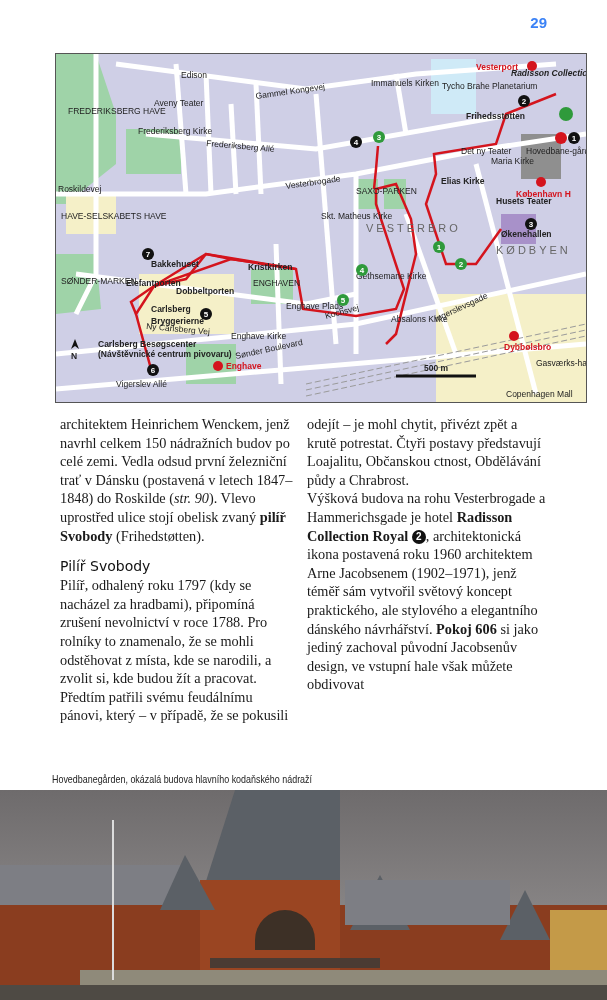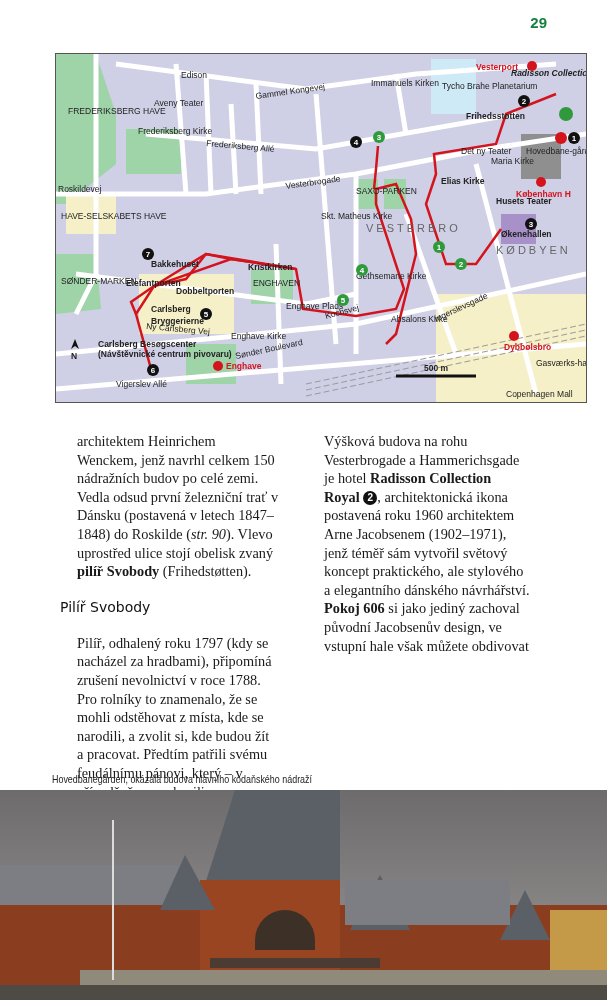--- a/index.html
+++ b/index.html
@@ -1,25 +1,25 @@
 <!DOCTYPE html>
 <html><head>
 <meta charset="utf-8">
 <style>
   html, body { margin:0; padding:0; }
   body { width:607px; height:1000px; background:#ffffff; position:relative; overflow:hidden; font-family:"Liberation Serif", serif; color:#1a1a1a; }
-  .page-number { position:absolute; top:14px; right:60px; font-family:"Liberation Sans", sans-serif; font-weight:bold; font-size:15px; color:#15803d; }
+  .page-number { position:absolute; top:14px; right:60px; font-family:"Liberation Sans", sans-serif; font-weight:bold; font-size:15px; color:#3b82f6; }
   .map { position:absolute; left:55px; top:53px; width:530px; height:348px; border:1px solid #555; overflow:hidden; background:#cfcfe6; }
   .map svg { display:block; }
   .maplabel { font-family:"Liberation Sans", sans-serif; font-size:8.5px; fill:#222; }
   .maplabel.bold { font-weight:bold; }
   .maplabel.red { fill:#d4141d; font-weight:bold; }
   .maplabel.big { font-size:11px; letter-spacing:3px; fill:#666; }
   .col { position:absolute; font-size:14.3px; line-height:18.6px; }
-  .col p { margin:17px; }
+  .col p { margin:0; }
   .col-left { left:60px; top:415px; width:236px; }
   .col-right { left:307px; top:415px; width:240px; }
   .h { font-family:"DejaVu Sans", sans-serif; font-size:14px; line-height:19px; color:#111; margin-top:12px; }
   .caption { position:absolute; left:52px; top:773px; font-family:"Liberation Sans", sans-serif; font-size:10.5px; color:#222; transform:scaleX(0.85); transform-origin:left; white-space:nowrap; }
   .photo { position:absolute; left:0; top:790px; width:607px; height:210px; overflow:hidden; }
   .marker { display:inline-block; width:14px; height:14px; border-radius:50%; background:#111; color:#fff; font-family:"Liberation Sans", sans-serif; font-size:10px; line-height:14px; text-align:center; font-weight:bold; vertical-align:1px; }
 </style>
 </head>
 <body>
 
@@ -173,20 +173,21 @@
 </svg>
 </div>
 
 <div class="col col-left">
   <p><span>architektem Heinrichem Wenckem, jenž navrhl celkem 150 nádražních budov po celé zemi. Vedla odsud první železniční trať v Dánsku (postavená v letech 1847–1848) do Roskilde (</span><i>str. 90</i><span>). Vlevo uprostřed ulice stojí obelisk zvaný </span><b>pilíř Svobody</b><span> (Frihedstøtten).</span></p>
   <div class="h">Pilíř Svobody</div>
   <p>Pilíř, odhalený roku 1797 (kdy se nacházel za hradbami), připomíná zrušení nevolnictví v roce 1788. Pro rolníky to znamenalo, že se mohli odstěhovat z místa, kde se narodili, a zvolit si, kde budou žít a pracovat. Předtím patřili svému feudálnímu pánovi, který – v případě, že se pokusili</p>
 </div>
 
 <div class="col col-right">
+  <p>odejít – je mohl chytit, přivézt zpět a krutě potrestat. Čtyři postavy představují Loajalitu, Občanskou ctnost, Obdělávání půdy a Chrabrost.</p>
   <p><span>Výšková budova na rohu Vesterbrogade a Hammerichsgade je hotel </span><b>Radisson Collection Royal</b> <span class="marker">2</span><span>, architektonická ikona postavená roku 1960 architektem Arne Jacobsenem (1902–1971), jenž téměř sám vytvořil světový koncept praktického, ale stylového a elegantního dánského návrhářství. </span><b>Pokoj 606</b><span> si jako jediný zachoval původní Jacobsenův design, ve vstupní hale však můžete obdivovat</span></p>
 </div>
 
 <div class="caption">Hovedbanegården, okázalá budova hlavního kodaňského nádraží</div>
 
 <div class="photo">
 <svg width="607" height="210" viewBox="0 0 607 210">
   <defs>
     <linearGradient id="sky" x1="0" y1="0" x2="0" y2="1">
           <stop offset="0" stop-color="#6e6b6c"></stop>

